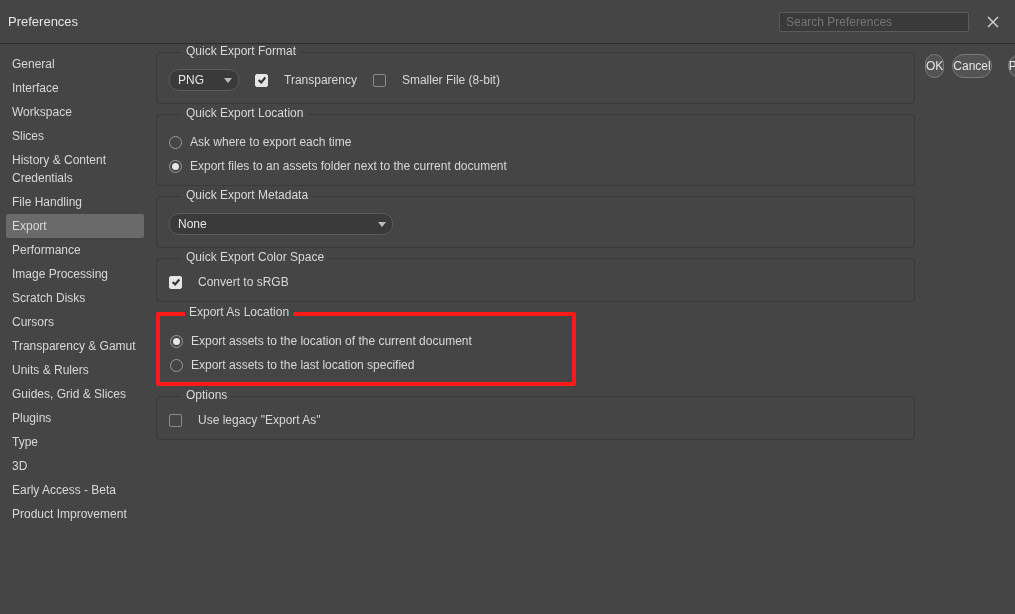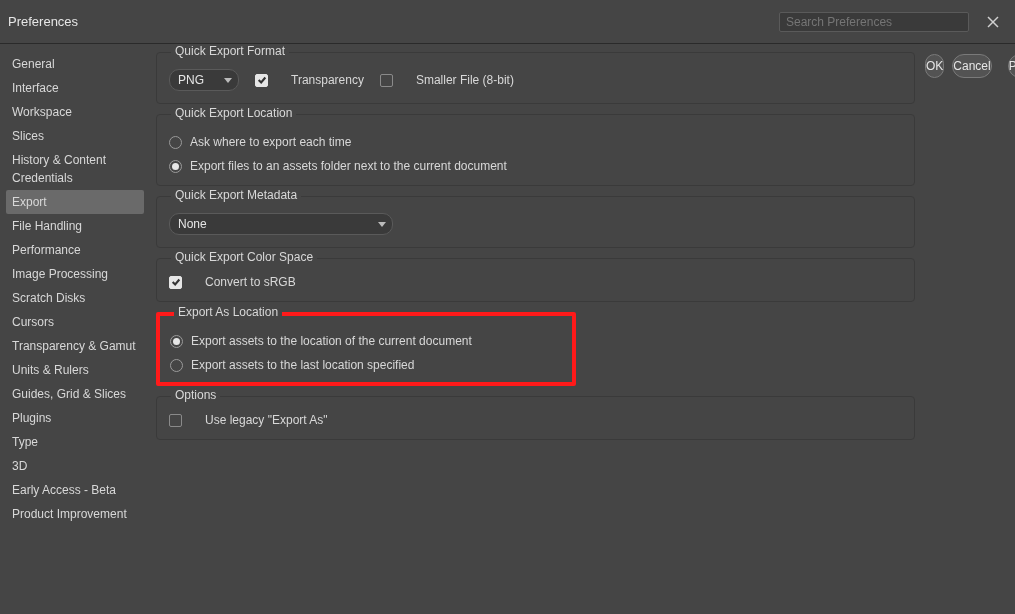--- a/index.html
+++ b/index.html
@@ -12,28 +12,28 @@
 .close-btn svg { width: 14px; height: 14px; stroke: #d0d0d0; stroke-width: 1.5; }
 .main { display: flex; height: calc(100% - 28px); }
 .sidebar { width: 150px; padding: 8px 6px; display: flex; flex-direction: column; gap: 0; }
 .sidebar-item { padding: 3px 6px; color: #d8d8d8; font-size: 12px; cursor: pointer; border-radius: 2px; line-height: 1.5; }
 .sidebar-item.active { background: #6a6a6a; }
 .content { flex: 1; padding: 8px 10px 8px 6px; overflow-y: auto; }
 .actions { width: 90px; padding: 10px 8px 0 0; display: flex; flex-direction: row; gap: 8px; align-items: stretch; }
 .btn { height: 24px; background: #535353; border: 1px solid #7a7a7a; border-radius: 12px; color: #e6e6e6; font-size: 12px; cursor: pointer; display: flex; align-items: center; justify-content: center; }
 .fieldset { border: 1px solid #3a3a3a; border-radius: 4px; margin-bottom: 10px; padding: 10px 12px 12px 12px; position: relative; }
 .fieldset.highlight { border: 4px solid #ff1a1a; border-radius: 2px; padding: 8px 10px 10px 10px; }
-.legend { position: absolute; top: -9px; left: 14px; background: #454545; padding: 0 4px; font-size: 12px; color: #d8d8d8; }
+.legend { position: absolute; top: -9px; left: 25px; background: #454545; padding: 0 4px; font-size: 12px; color: #d8d8d8; }
 .row { display: flex; align-items: center; gap: 16px; margin-top: 6px; }
 .row:first-of-type { margin-top: 12px; }
 .select { position: relative; height: 22px; background: #3a3a3a; border: 1px solid #5a5a5a; border-radius: 10px; display: flex; align-items: center; padding: 0 22px 0 8px; color: #e6e6e6; font-size: 12px; cursor: pointer; }
 .select.sm { width: 70px; }
 .select.md { width: 224px; }
 .select::after { content: ""; position: absolute; right: 6px; top: 8px; border-left: 4px solid transparent; border-right: 4px solid transparent; border-top: 5px solid #bbb; }
-.cb { display: flex; align-items: center; gap: 23px; cursor: pointer; }
+.cb { display: flex; align-items: center; gap: 16px; cursor: pointer; }
 .cb .box { width: 13px; height: 13px; border: 1px solid #8a8a8a; border-radius: 2px; background: #454545; display: flex; align-items: center; justify-content: center; flex-shrink: 0; }
 .cb.checked .box { background: #e6e6e6; border-color: #e6e6e6; }
 .cb.checked .box svg { width: 10px; height: 10px; stroke: #333; stroke-width: 2.5; fill: none; }
 .cb .box svg { display: none; }
 .cb.checked .box svg { display: block; }
 .radio-row { display: flex; align-items: center; gap: 8px; margin-top: 10px; cursor: pointer; }
 .radio-row:first-of-type { margin-top: 16px; }
 .radio { width: 13px; height: 13px; border: 1px solid #9a9a9a; border-radius: 50%; background: #454545; display: flex; align-items: center; justify-content: center; flex-shrink: 0; }
 .radio.checked::after { content: ""; width: 7px; height: 7px; background: #e6e6e6; border-radius: 50%; }
 .action-gap { height: 12px; }
@@ -53,22 +53,22 @@
   </div>
 </div>
 
 <div class="main">
   <div class="sidebar" id="sidebar">
       <div class="sidebar-item">General</div>
       <div class="sidebar-item">Interface</div>
       <div class="sidebar-item">Workspace</div>
       <div class="sidebar-item">Slices</div>
       <div class="sidebar-item">History &amp; Content Credentials</div>
+      <div class="sidebar-item">File Handling</div>
       <div class="sidebar-item active">Export</div>
-      <div class="sidebar-item">File Handling</div>
       <div class="sidebar-item">Performance</div>
       <div class="sidebar-item">Image Processing</div>
       <div class="sidebar-item">Scratch Disks</div>
       <div class="sidebar-item">Cursors</div>
       <div class="sidebar-item">Transparency &amp; Gamut</div>
       <div class="sidebar-item">Units &amp; Rulers</div>
       <div class="sidebar-item">Guides, Grid &amp; Slices</div>
       <div class="sidebar-item">Plugins</div>
       <div class="sidebar-item">Type</div>
       <div class="sidebar-item">3D</div>

